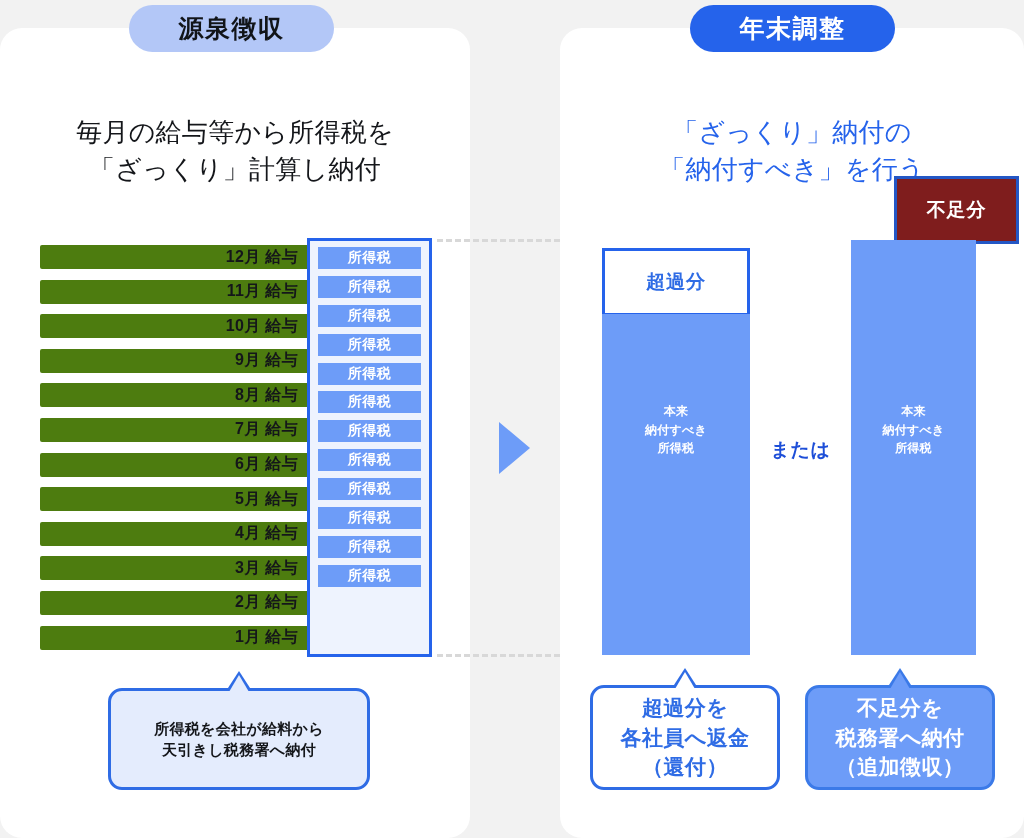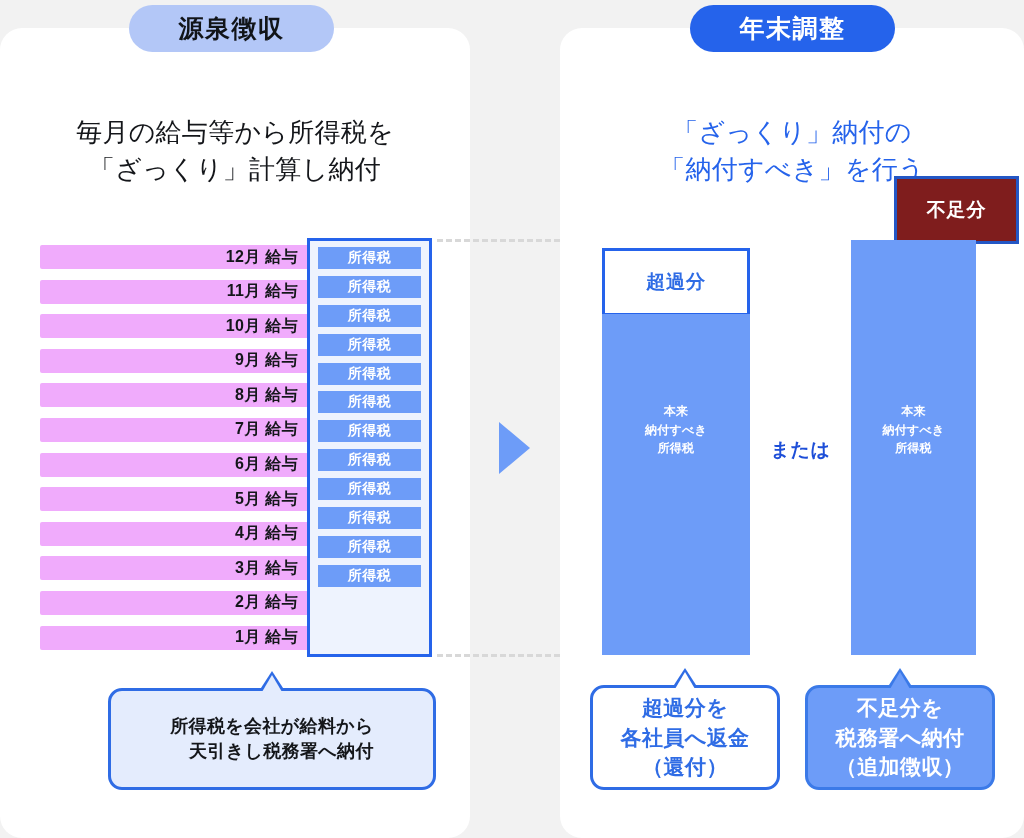--- a/index.html
+++ b/index.html
@@ -70,21 +70,21 @@
   
   #month-list {
     position: absolute;
     left: 40px;
     top: 245px;
     width: 272px;
   }
   .month-row {
     height: 24px;
     margin-bottom: 10.6px;
-    background: #f0abfc;
+    background: #4d7c0f;
     border-radius: 2px;
     display: flex;
     align-items: center;
     justify-content: flex-end;
     padding-right: 14px;
     box-sizing: border-box;
     font-size: 16px;
     font-weight: 700;
     color: #14161a;
     letter-spacing: .02em;
@@ -220,26 +220,25 @@
     border-left: 13px solid transparent;
     border-right: 13px solid transparent;
   }
   .callout .notch-fill {
     top: -16px; left: 50%; margin-left: -10px;
     border-left: 10px solid transparent;
     border-right: 10px solid transparent;
   }
 
   #callout-withholding {
-    left: 108px; top: 688px; width: 328px; height: 102px;
+    left: 108px; top: 688px; width: 262px; height: 102px;
     background: #e4ecfd;
     border: 3px solid #2f6ce5;
     color: #14161a;
-    font-size: 18px;
-    text-align: right;
+    font-size: 15px;
   }
   #callout-withholding .notch      { border-bottom: 20px solid #2f6ce5; }
   #callout-withholding .notch-fill { border-bottom: 17px solid #e4ecfd; }
 
   #callout-refund {
     left: 590px; top: 685px; width: 190px; height: 105px;
     background: #ffffff;
     border: 3px solid #2f6ce5;
     color: #2f6ce5;
     font-size: 21px;

